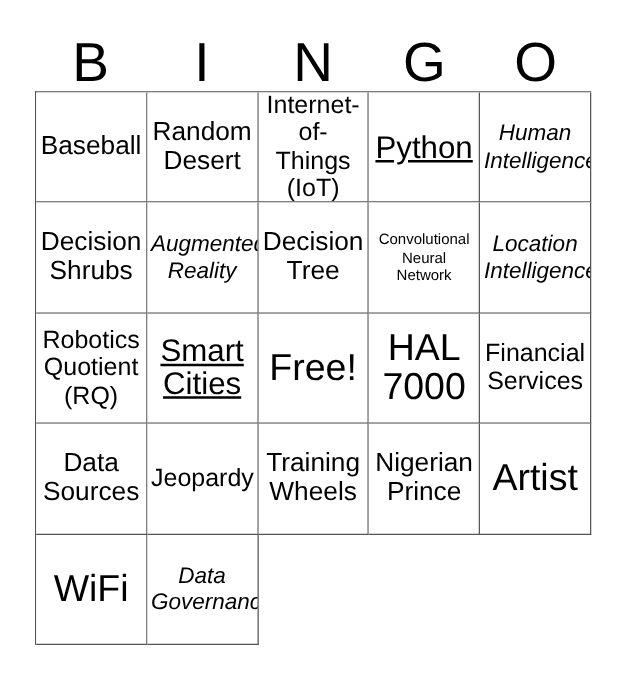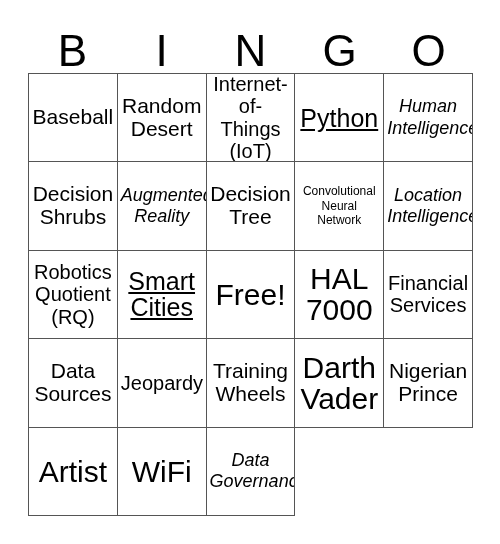--- a/index.html
+++ b/index.html
@@ -165,24 +165,20 @@
 Sources</span>
       </div>
       <div class="bingo-cell">
         <span class="cell-text sz-m">Jeopardy</span>
       </div>
       <div class="bingo-cell">
         <span class="cell-text sz-l">Training
 Wheels</span>
       </div>
       <div class="bingo-cell">
-        <span class="cell-text sz-xxl">Darth
-Vader</span>
-      </div>
-      <div class="bingo-cell">
         <span class="cell-text sz-l">Nigerian
 Prince</span>
       </div>
       <div class="bingo-cell">
         <span class="cell-text sz-xxl">Artist</span>
       </div>
       <div class="bingo-cell">
         <span class="cell-text sz-xxl">WiFi</span>
       </div>
       <div class="bingo-cell">

